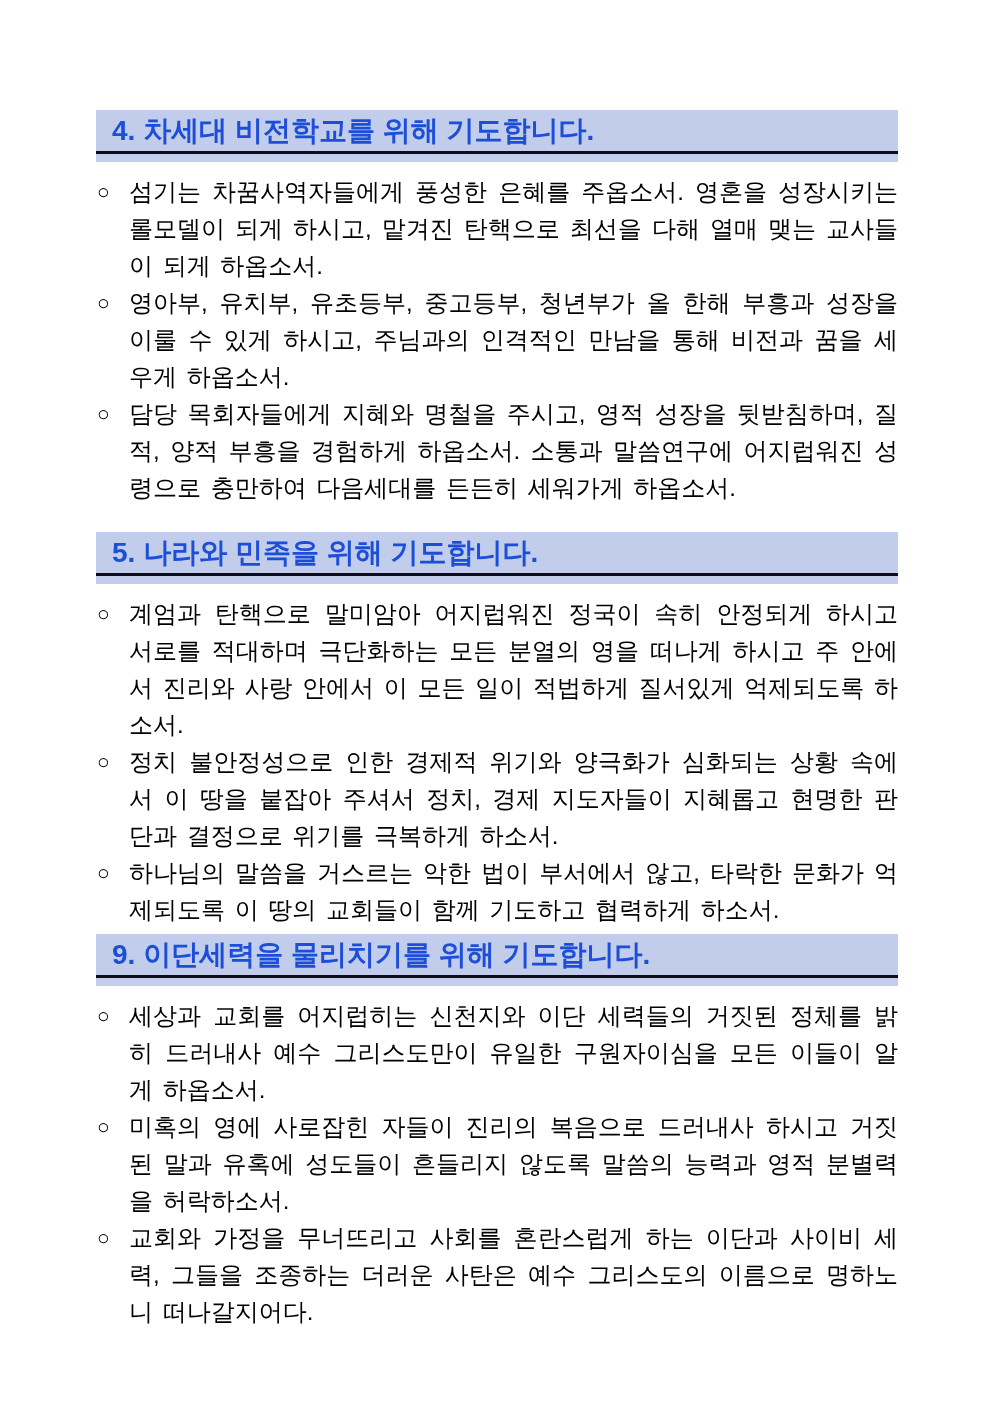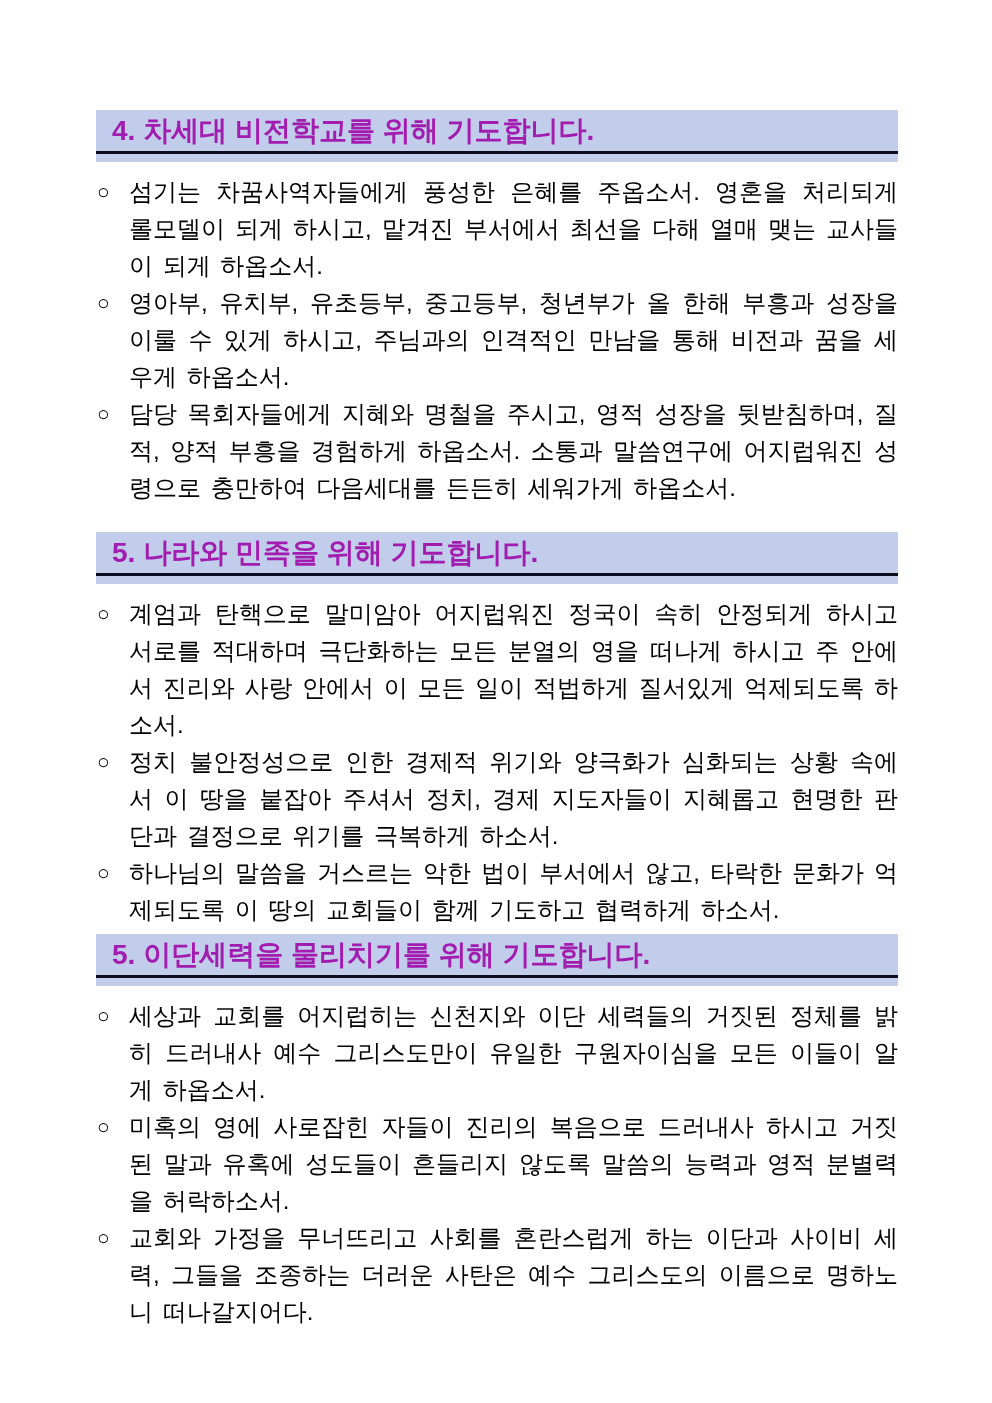--- a/index.html
+++ b/index.html
@@ -27,21 +27,21 @@
     padding-bottom: 8px;
   }
   .section-title-row {
     border-bottom: 3px solid var(--rule, #0c0c1e);
     padding: 4px 10px 3px 16px;
   }
   .section-title {
     font-size: 28px;
     line-height: 34px;
     font-weight: bold;
-    color: #a21caf;
+    color: #1d4ed8;
   }
   .prayer-list {
     list-style: none;
     margin-top: 11px;
   }
   .prayer-item { display: flex; }
   .bullet {
     flex: 0 0 33px;
     width: 33px;
     font-size: 21px;
@@ -66,21 +66,21 @@
   <div class="content" id="sections-root">
   <section class="prayer-section">
     <header class="section-header">
       <div class="section-title-row">
         <h2 class="section-title">4. 차세대 비전학교를 위해 기도합니다.</h2>
       </div>
     </header>
     <ul class="prayer-list">
   <li class="prayer-item">
     <span class="bullet">○</span>
-    <p class="prayer-text">섬기는 차꿈사역자들에게 풍성한 은혜를 주옵소서.  영혼을 처리되게 롤모델이 되게 하시고, 맡겨진 부서에서 최선을 다해 열매 맺는 교사들이 되게 하옵소서.</p>
+    <p class="prayer-text">섬기는 차꿈사역자들에게 풍성한 은혜를 주옵소서.  영혼을 성장시키는 롤모델이 되게 하시고, 맡겨진 탄핵으로 최선을 다해 열매 맺는 교사들이 되게 하옵소서.</p>
   </li>
 
   <li class="prayer-item">
     <span class="bullet">○</span>
     <p class="prayer-text">영아부, 유치부, 유초등부, 중고등부, 청년부가 올 한해 부흥과 성장을 이룰 수 있게 하시고, 주님과의 인격적인 만남을 통해 비전과 꿈을 세우게 하옵소서.</p>
   </li>
 
   <li class="prayer-item">
     <span class="bullet">○</span>
     <p class="prayer-text">담당 목회자들에게 지혜와 명철을 주시고, 영적 성장을 뒷받침하며, 질적, 양적 부흥을 경험하게 하옵소서. 소통과 말씀연구에 어지럽워진 성령으로 충만하여 다음세대를 든든히 세워가게 하옵소서.</p>
@@ -108,21 +108,21 @@
   <li class="prayer-item">
     <span class="bullet">○</span>
     <p class="prayer-text">하나님의 말씀을 거스르는 악한 법이 부서에서 않고, 타락한 문화가 억제되도록 이 땅의 교회들이 함께 기도하고 협력하게 하소서.</p>
   </li>
 </ul>
   </section>
 
   <section class="prayer-section">
     <header class="section-header">
       <div class="section-title-row">
-        <h2 class="section-title">5. 이단세력을 물리치기를 위해 기도합니다.</h2>
+        <h2 class="section-title">9. 이단세력을 물리치기를 위해 기도합니다.</h2>
       </div>
     </header>
     <ul class="prayer-list">
   <li class="prayer-item">
     <span class="bullet">○</span>
     <p class="prayer-text">세상과 교회를 어지럽히는 신천지와 이단 세력들의 거짓된 정체를 밝히 드러내사 예수 그리스도만이 유일한 구원자이심을 모든 이들이 알게 하옵소서.</p>
   </li>
 
   <li class="prayer-item">
     <span class="bullet">○</span>

